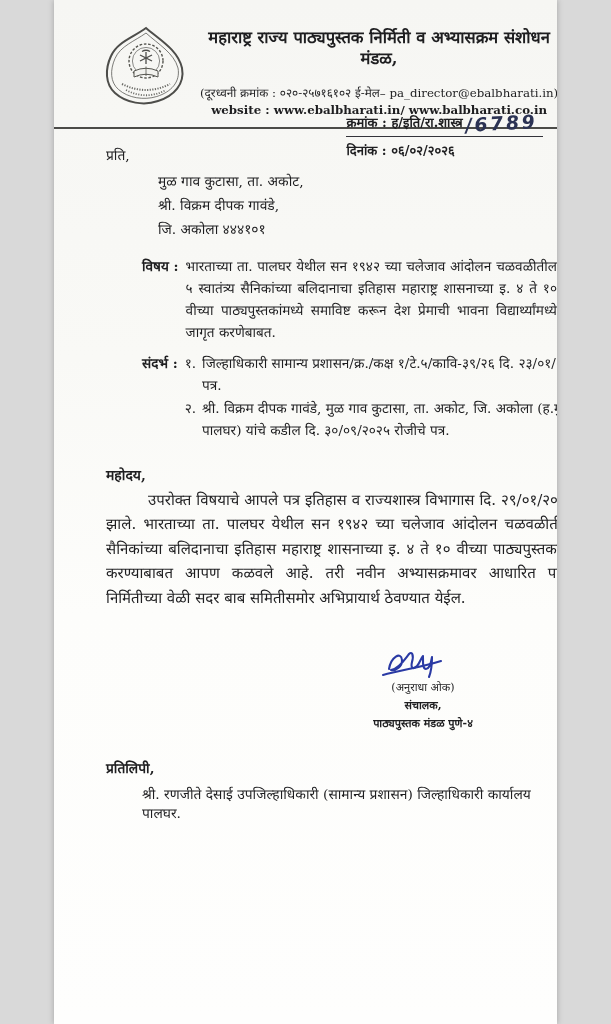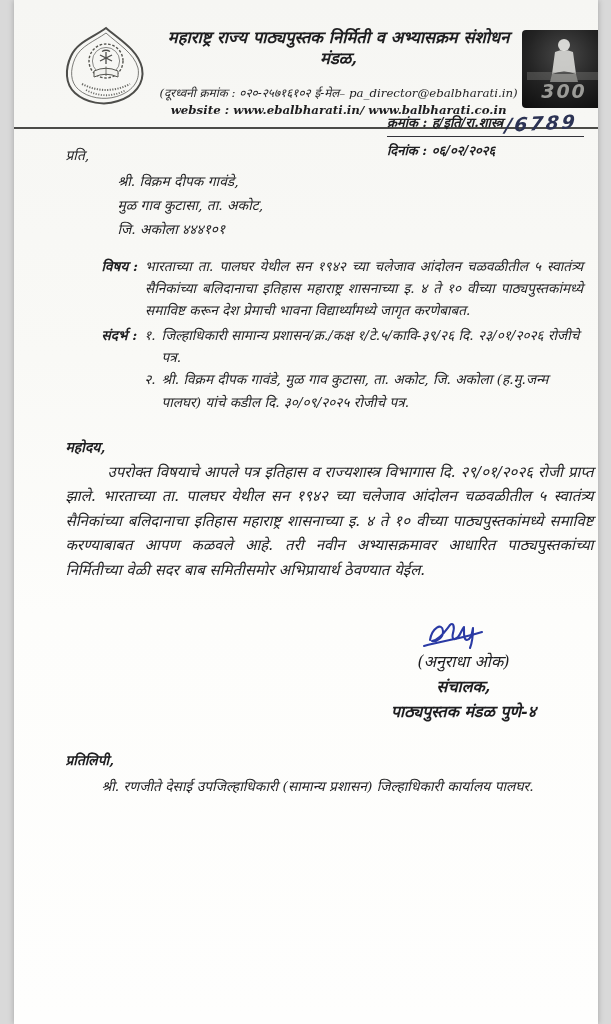--- a/index.html
+++ b/index.html
@@ -1,26 +1,25 @@
 <!DOCTYPE html>
 <html><head>
 <meta charset="utf-8">
 <style>
   html,body { margin:0; padding:0; background:#d9d9d9; }
   .page {
     position:relative;
-    width:584px; height:1024px;
+    width:503px; height:1024px;
     margin:0 auto;
     background:linear-gradient(180deg,#f6f6f3 0%,#f9f9f6 35%,#fdfdfb 60%,#fefefd 100%);
     font-family:"DejaVu Serif","Liberation Serif",serif;
     color:#1e1e20;
     overflow:hidden;
     box-sizing:border-box;
     box-shadow:0 0 6px rgba(0,0,0,.25);
-    font-style:italic;
   }
   
   .header { display:flex; align-items:flex-start; padding:24px 16px 4px 44px; }
   .logo-box { width:98px; flex:0 0 auto; }
   .head-center { flex:1; text-align:center; padding:4px 4px 0 4px; }
   .org1 { font-size:16.5px; font-weight:bold; line-height:1.25; }
   .org2 { font-size:14.5px; font-weight:bold; margin-top:5px; }
   .contact { font-size:11.8px; margin-top:15px; white-space:nowrap; }
   .website { font-size:11.8px; font-weight:bold; margin-top:3px; }
   .badge-box { flex:0 0 auto; margin-top:6px; margin-right:0; }
@@ -41,36 +40,36 @@
   
   .recipient { margin:16px 0 0 52px; font-size:13.8px; }
   .recipient-label { font-weight:normal; }
   .recipient-lines { margin:6px 0 0 52px; line-height:1.72; }
 
   
   .hang-row { display:flex; margin-left:88px; font-size:13.6px; line-height:1.62; }
   .hang-label { font-weight:bold; white-space:nowrap; margin-right:7px; }
   .subject-row { margin-top:14px; }
   .subject-text { width:438px; text-align:justify; }
-  .refs-row { margin-top:3px; }
+  .refs-row { margin-top:9px; }
   .refs-items { }
   .ref-item { display:flex; }
   .ref-no { white-space:nowrap; margin-right:6px; }
   .ref-text { width:424px; }
 
   
   .salutation { margin:24px 0 0 52px; font-size:14px; font-weight:bold; }
   .body-para {
     margin:4px 28px 0 52px; width:528px;
     font-size:15px; line-height:1.64;
     text-align:justify; text-indent:42px;
   }
 
   
-  .sign-block { margin:34px 26px 4px auto; width:216px; text-align:center; font-size:16px; }
+  .sign-block { margin:34px 26px 4px auto; width:216px; text-align:center; font-size:11px; }
   .sign-ink { height:38px; }
   .sign-name { margin-top:-4px; }
   .sign-desig { font-weight:bold; margin-top:3px; }
   .sign-org { font-weight:bold; margin-top:3px; }
 
   
   .copy-block { margin:28px 0 0 52px; font-size:13.8px; }
   .copy-label { font-weight:bold; }
   .copy-text { margin:7px 0 4px 36px; }
 </style>
@@ -131,22 +130,22 @@
       <span>क्रमांक : </span><span>ह/इति/रा.शास्त्र</span><span class="handwritten">/6789</span>
     </div>
     <div class="date-row">
       <span>दिनांक : </span><span>०६/०२/२०२६</span>
     </div>
   </div>
 
   <div class="recipient">
     <div class="recipient-label">प्रति,</div>
     <div class="recipient-lines">
+      <div>मुळ गाव कुटासा, ता. अकोट,</div>
       <div>श्री. विक्रम दीपक गावंडे,</div>
-      <div>मुळ गाव कुटासा, ता. अकोट,</div>
       <div>जि. अकोला ४४४१०१</div>
     </div>
   </div>
 
   <div class="hang-row subject-row">
     <div class="hang-label">विषय :</div>
     <div class="subject-text">भारताच्या ता. पालघर येथील सन १९४२ च्या चलेजाव आंदोलन चळवळीतील ५ स्वातंत्र्य सैनिकांच्या बलिदानाचा इतिहास महाराष्ट्र शासनाच्या इ. ४ ते १० वीच्या पाठ्यपुस्तकांमध्ये समाविष्ट करून देश प्रेमाची भावना विद्यार्थ्यांमध्ये जागृत करणेबाबत.</div>
   </div>
 
   <div class="hang-row refs-row">

